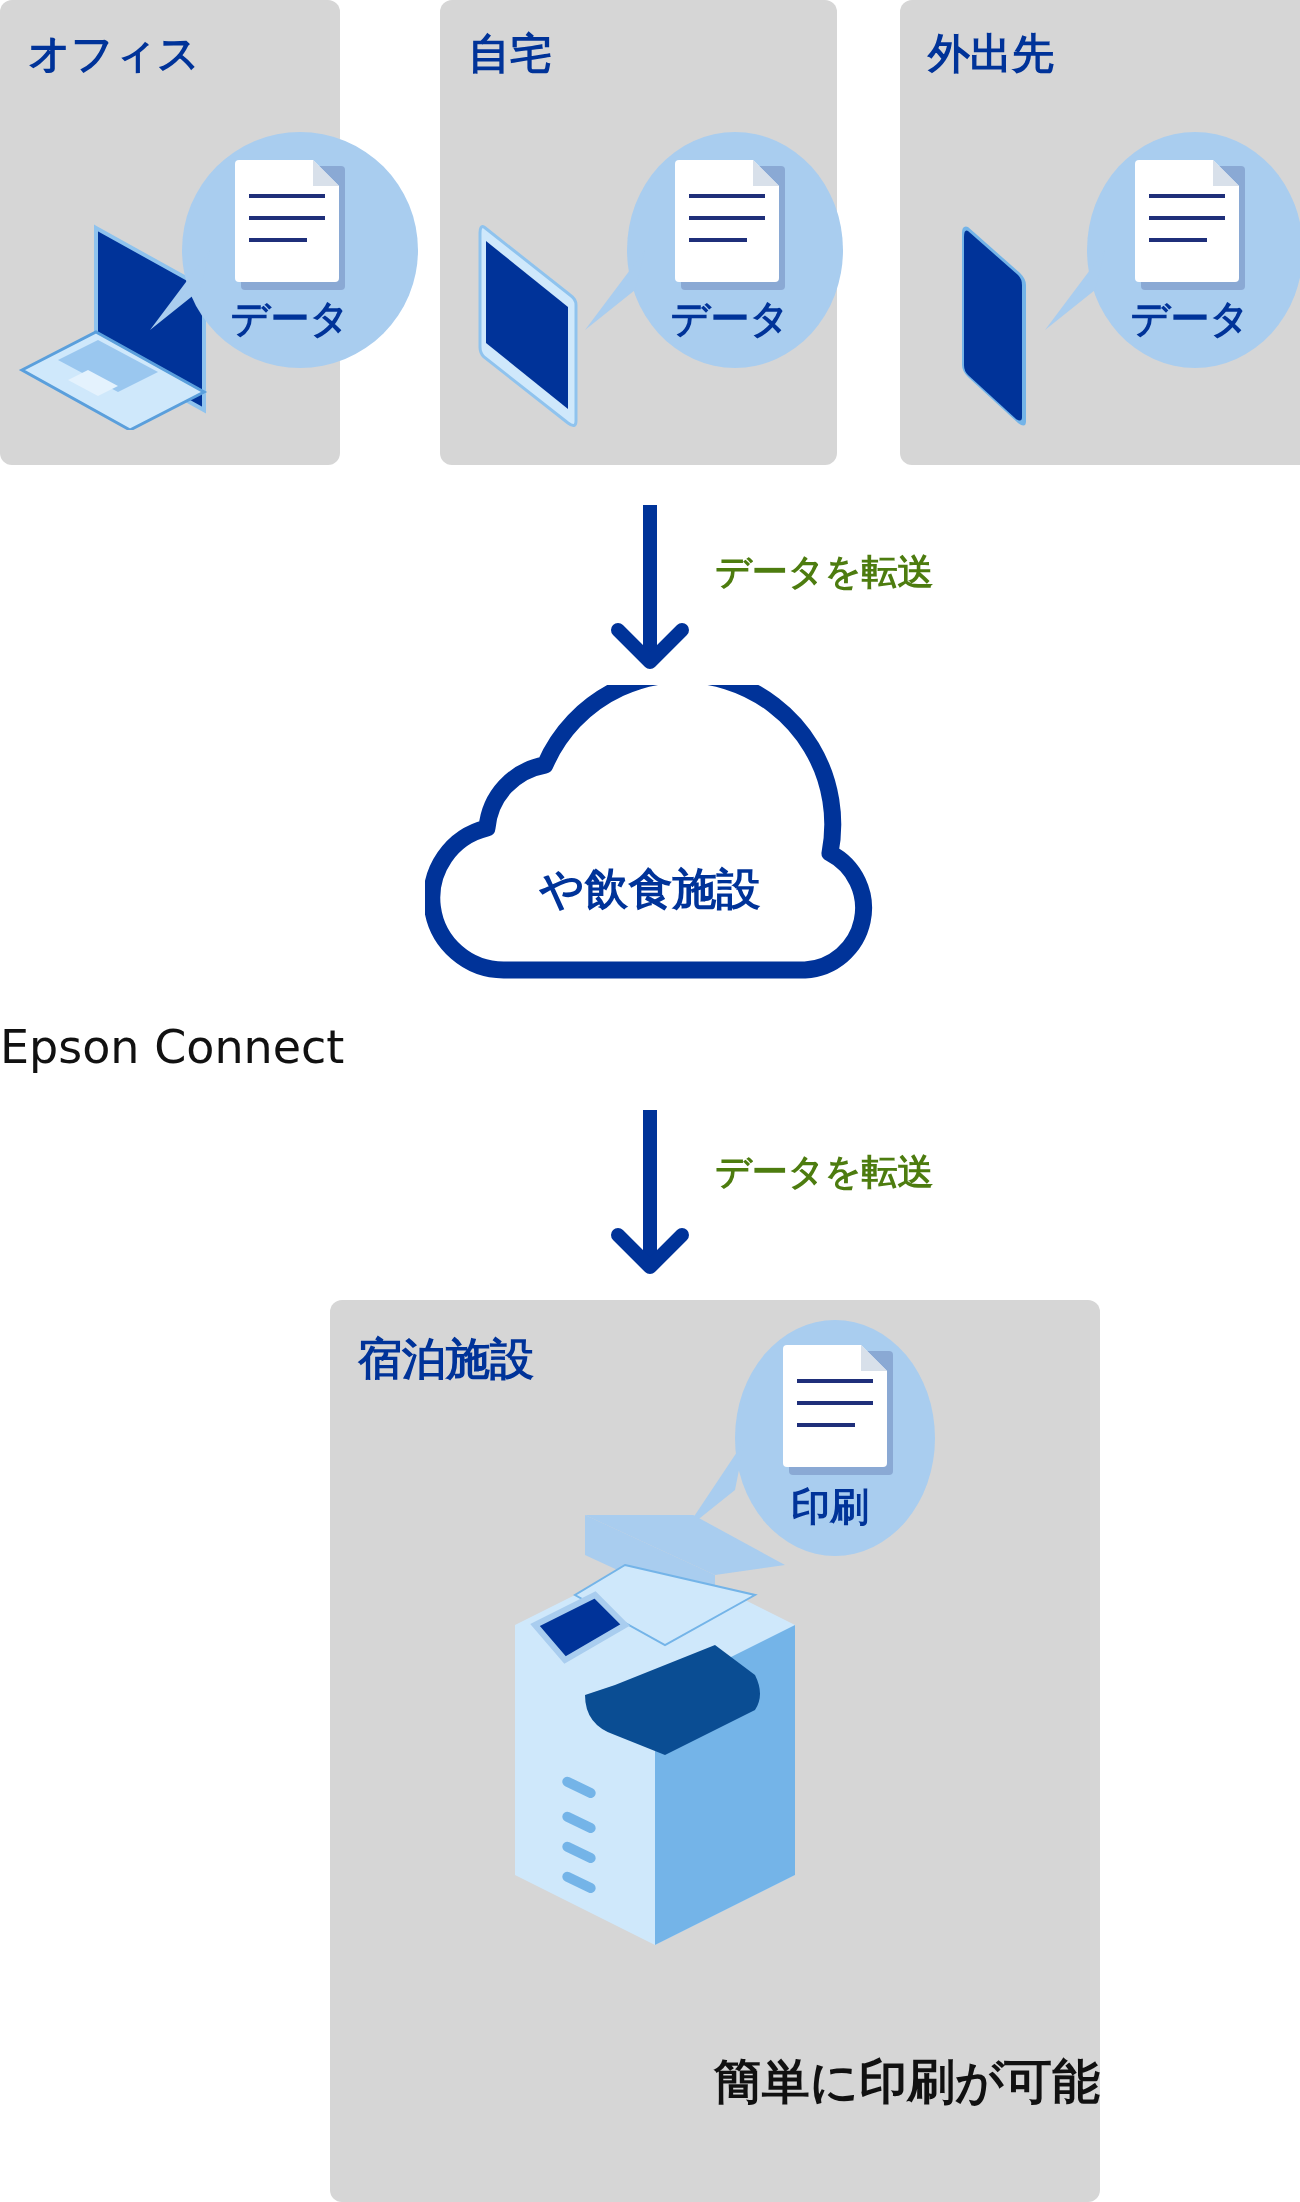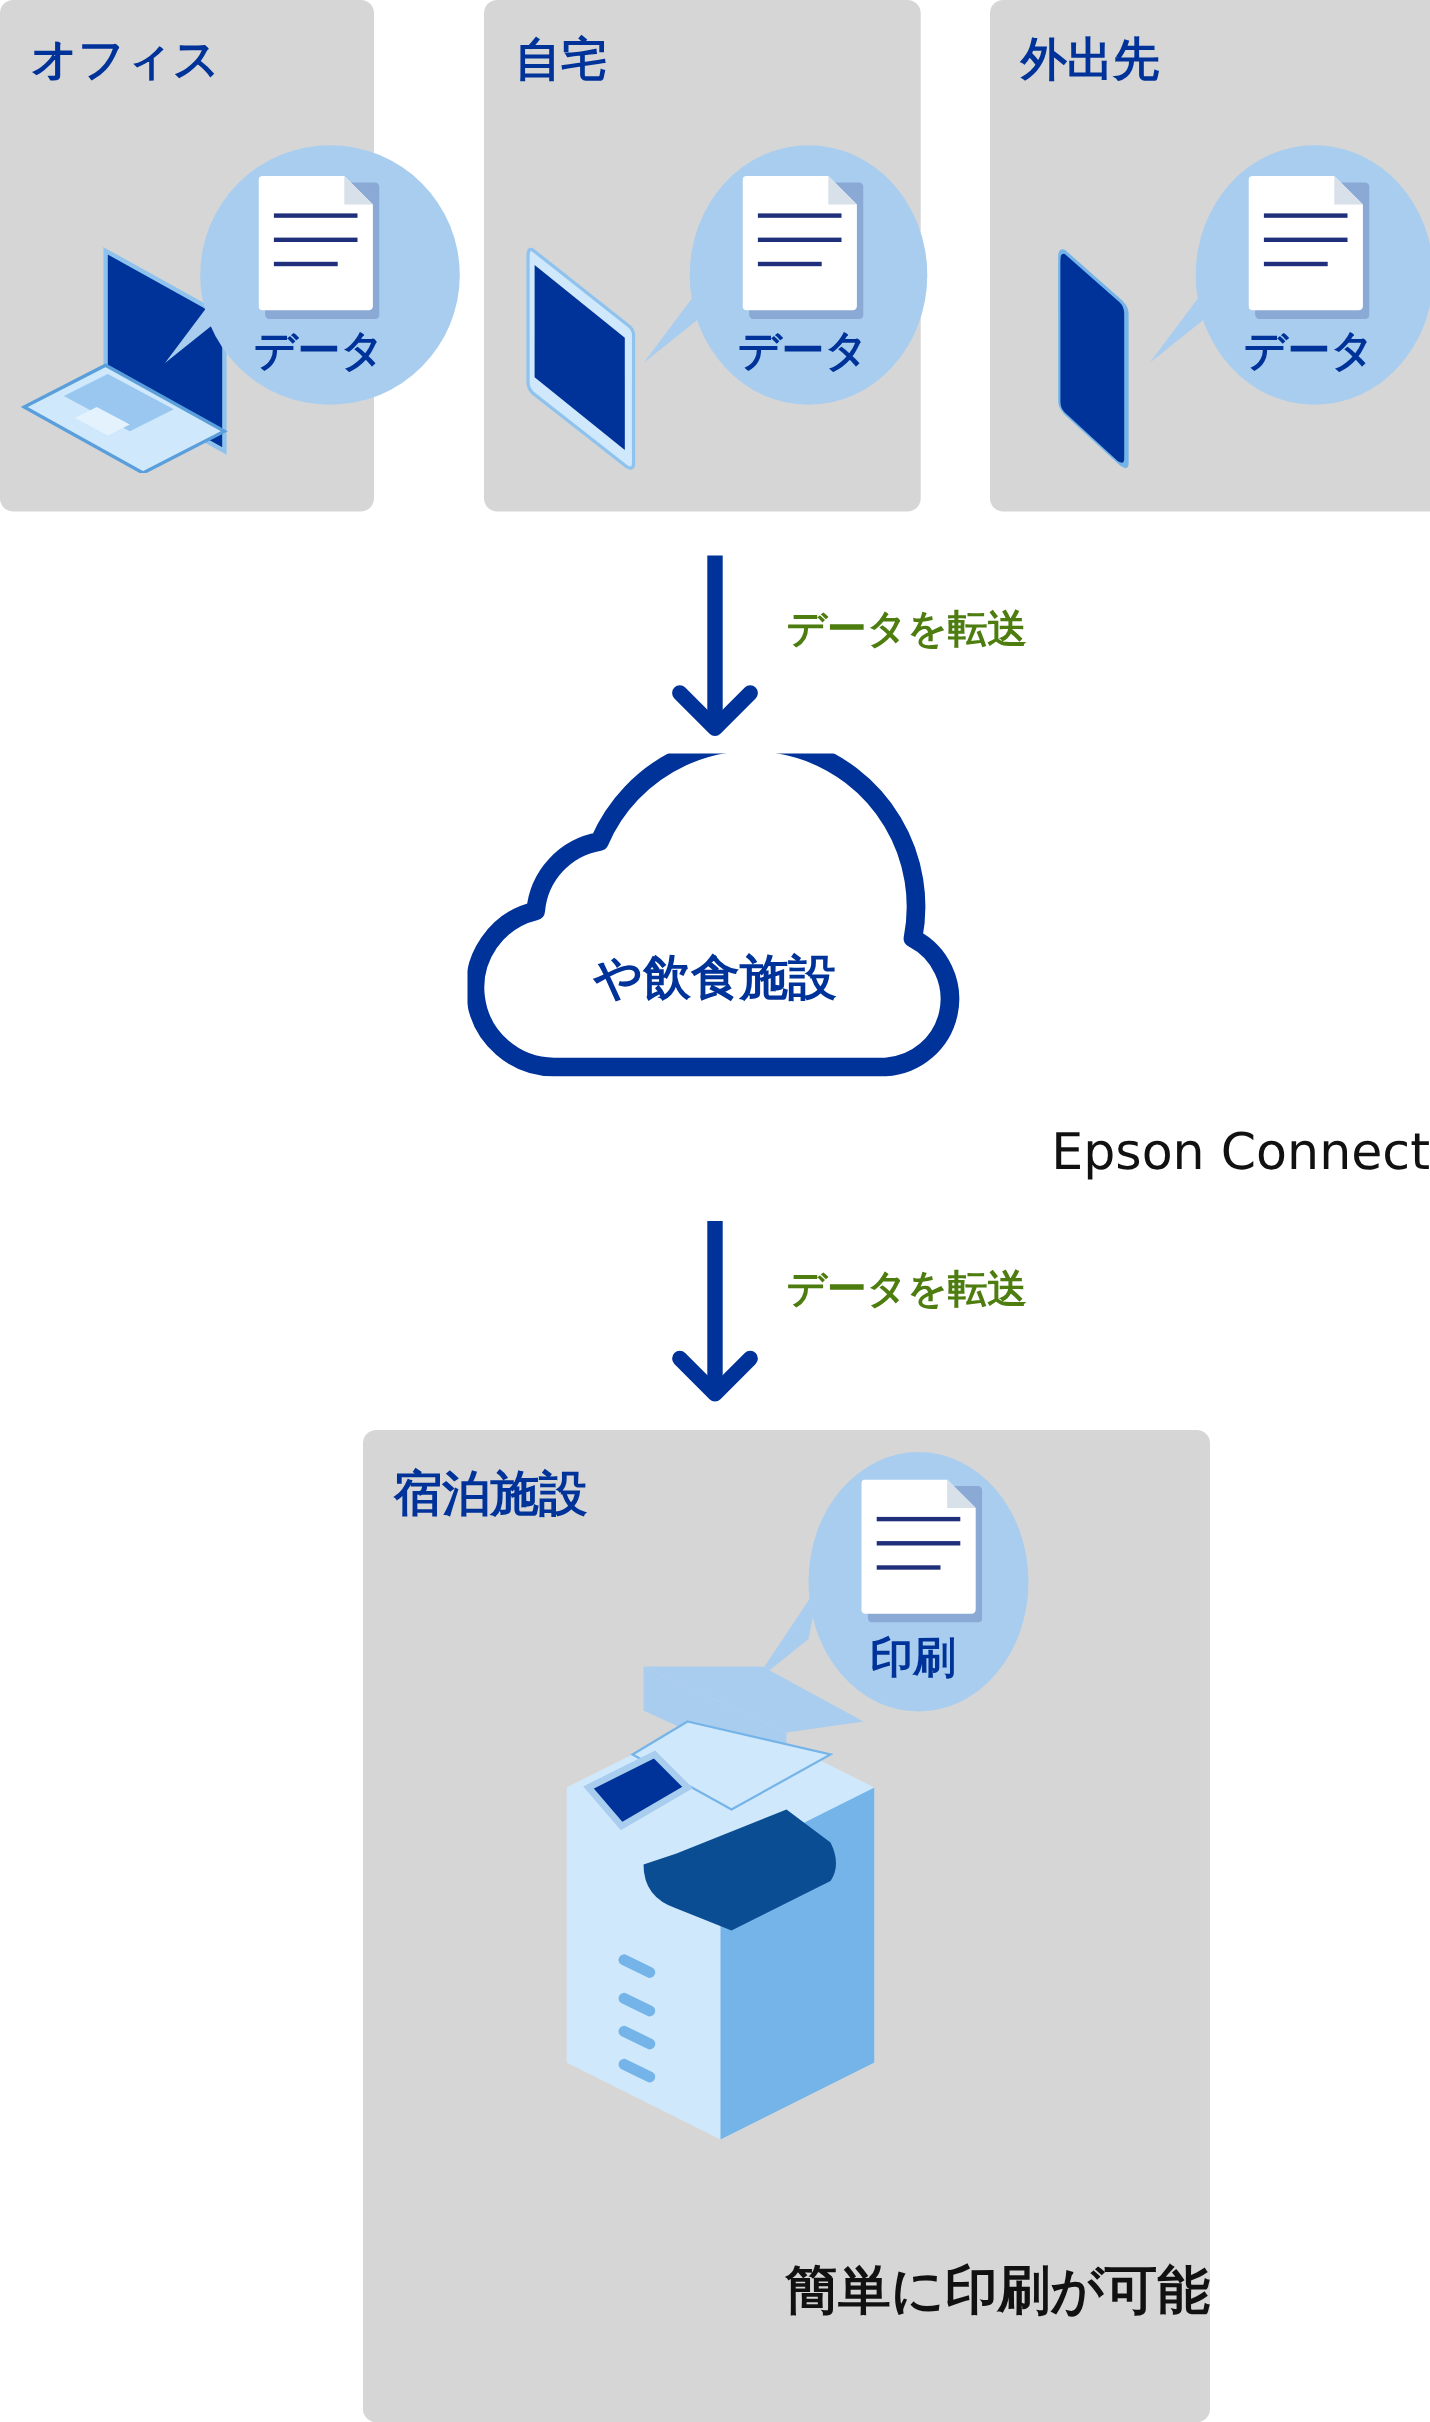--- a/index.html
+++ b/index.html
@@ -4,21 +4,21 @@
 <style>
   html,body{margin:0;padding:0;background:#fff;}
   body{width:1300px;height:2202px;position:relative;overflow:hidden;font-family:"DejaVu Sans",sans-serif;}
   .panel{position:absolute;background:#d6d6d6;border-radius:12px;}
   .ptitle{position:absolute;left:28px;top:26px;font-size:42px;font-weight:bold;color:#003399;}
   .bubble{position:absolute;}
   .blabel{position:absolute;font-size:39px;color:#003399;font-weight:bold;text-align:center;}
   .arrow{position:absolute;}
   .xfer{position:absolute;font-size:36px;color:#4d7c0f;font-weight:bold;}
   .cloudtext{position:absolute;font-size:44px;color:#003399;font-weight:bold;text-align:center;}
-  .epson{position:absolute;left:0;width:1300px;top:1020px;text-align:right;font-size:46px;color:#111;}
+  .epson{position:absolute;left:0;width:1300px;top:1020px;text-align:left;font-size:46px;color:#111;}
   .bottomtitle{position:absolute;left:28px;top:30px;font-size:44px;line-height:58px;color:#003399;font-weight:bold;}
   .easy{position:absolute;left:0;right:0;top:750px;text-align:right;font-size:48px;color:#111;font-weight:bold;}
 </style>
 </head>
 <body>
 
 <div class="panel" style="left:0;top:0;width:340px;height:465px;">
   <div class="ptitle">オフィス</div>
   <svg style="position:absolute;left:18px;top:220px;" width="200" height="210" viewBox="0 0 200 210">
     <polygon points="78,8 186,68 186,190 78,130" fill="#003399" stroke="#8fc3ee" stroke-width="4"></polygon>

